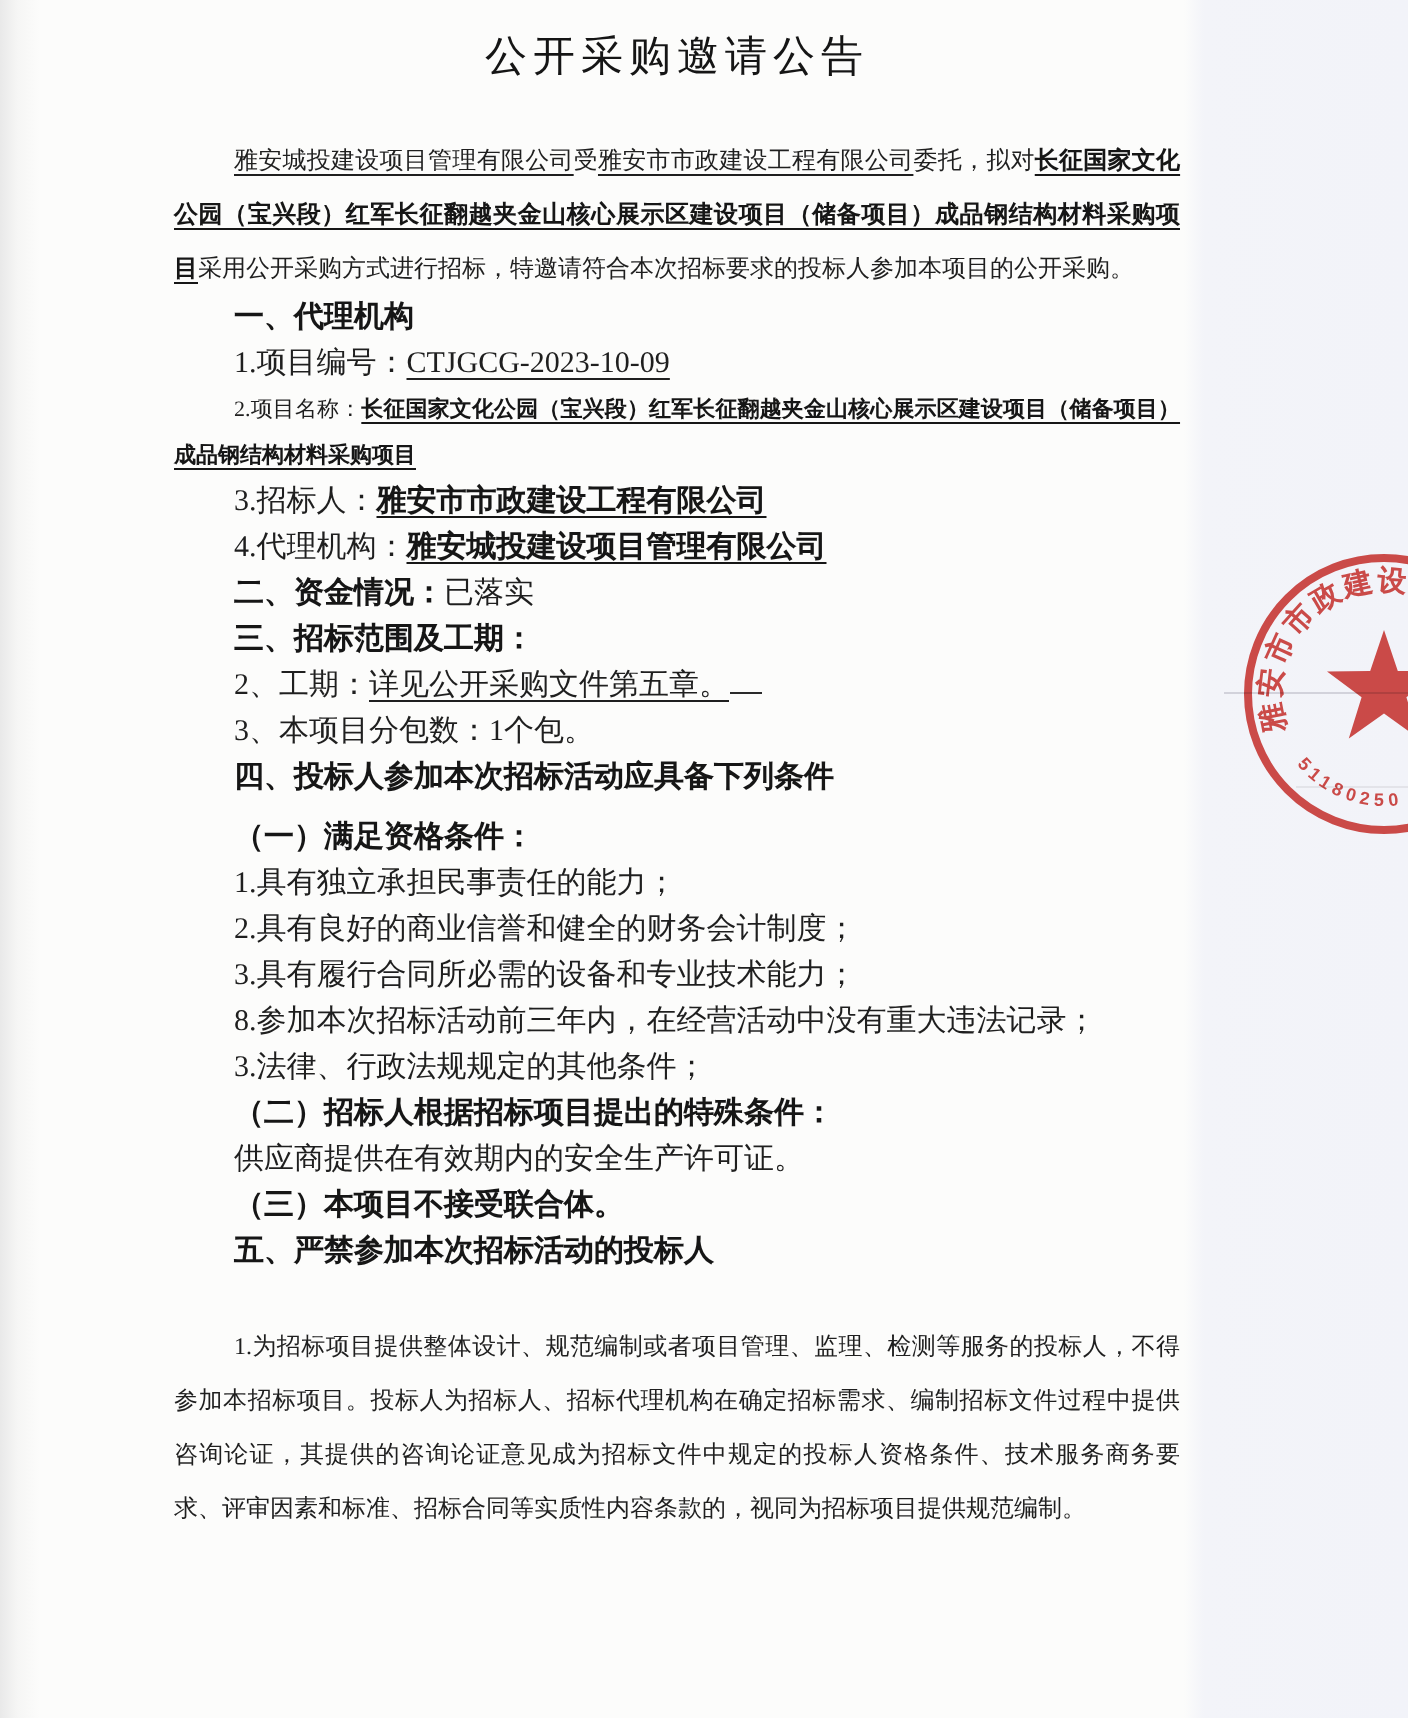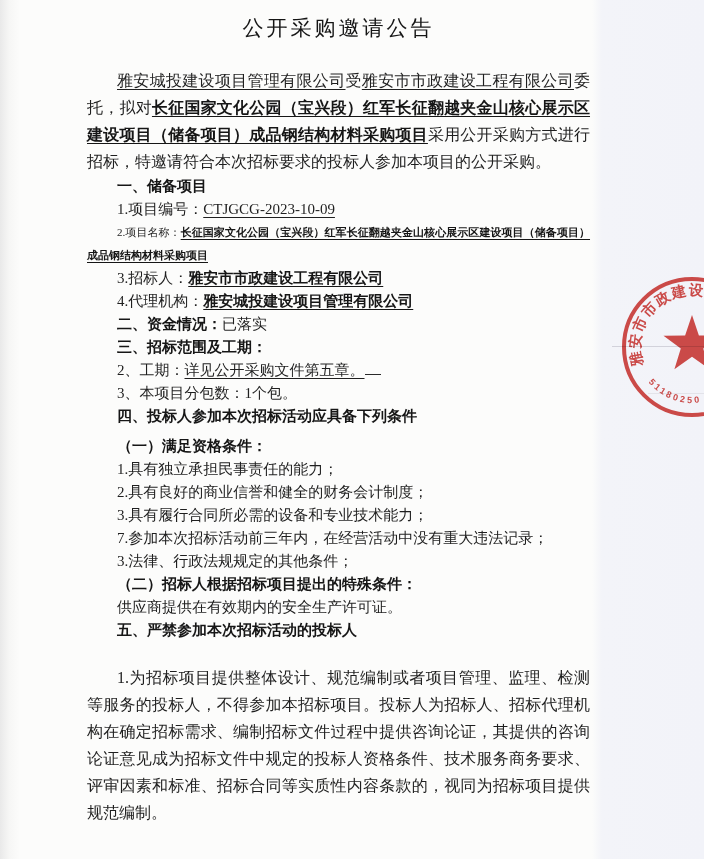--- a/index.html
+++ b/index.html
@@ -9,21 +9,21 @@
     font-family:"Liberation Serif","DejaVu Serif",serif;
     color:#1f1f1f;
     -webkit-font-smoothing:antialiased;
   }
   .doc{position:absolute;left:87px;top:0;width:503px;}
   .title{
     text-align:center;font-size:21px;font-weight:normal;letter-spacing:3px;
     margin:15px 0 25px 0;line-height:27px;color:#151515;
   }
   .para{
-    font-size:16px;line-height:27px;text-align:justify;text-indent:30px;margin:0;
+    font-size:12px;line-height:27px;text-align:justify;text-indent:30px;margin:0;
   }
   .line{
     font-size:15px;line-height:23px;text-indent:30px;margin:0;white-space:nowrap;
   }
   .wrapline{
     font-size:11px;line-height:23px;text-indent:30px;margin:0;text-align:justify;
   }
   .b{font-weight:bold;color:#161616;}
   .u{text-decoration:underline;text-underline-offset:3px;text-decoration-thickness:1px;}
   .u-tail{display:inline-block;width:16px;border-bottom:1px solid #2a2a2a;height:0.9em;}
@@ -39,21 +39,21 @@
 </style>
 </head>
 <body>
 
 <div class="doc">
 
   <div class="title">公开采购邀请公告</div>
 
   <p class="para"><span class="u">雅安城投建设项目管理有限公司</span><span>受</span><span class="u">雅安市市政建设工程有限公司</span><span>委托，拟对</span><span class="b u">长征国家文化公园（宝兴段）红军长征翻越夹金山核心展示区建设项目（储备项目）成品钢结构材料采购项目</span><span>采用公开采购方式进行招标，特邀请符合本次招标要求的投标人参加本项目的公开采购。</span></p>
 
-  <div class="line b">一、储备项目</div>
+  <div class="line b">一、代理机构</div>
 
   <div class="line"><span>1.项目编号：</span><span class="u">CTJGCG-2023-10-09</span></div>
 
   <div class="wrapline"><span>2.项目名称：</span><span class="b u">长征国家文化公园（宝兴段）红军长征翻越夹金山核心展示区建设项目（储备项目）成品钢结构材料采购项目</span></div>
 
   <div class="line"><span>3.招标人：</span><span class="b u">雅安市市政建设工程有限公司</span></div>
 
   <div class="line"><span>4.代理机构：</span><span class="b u">雅安城投建设项目管理有限公司</span></div>
 
   <div class="line"><span class="b">二、资金情况：</span><span>已落实</span></div>
@@ -66,25 +66,26 @@
   <div class="line"><span>3、本项目分包数：</span><span>1个包。</span></div>
 
   <div class="line b">四、投标人参加本次招标活动应具备下列条件</div>
 
   <div class="gap-sm"></div>
 
   <div class="line b">（一）满足资格条件：</div>
   <div class="line">1.具有独立承担民事责任的能力；</div>
   <div class="line">2.具有良好的商业信誉和健全的财务会计制度；</div>
   <div class="line">3.具有履行合同所必需的设备和专业技术能力；</div>
-  <div class="line">7.参加本次招标活动前三年内，在经营活动中没有重大违法记录；</div>
+  <div class="line">8.参加本次招标活动前三年内，在经营活动中没有重大违法记录；</div>
   <div class="line">3.法律、行政法规规定的其他条件；</div>
 
   <div class="line b">（二）招标人根据招标项目提出的特殊条件：</div>
   <div class="line">供应商提供在有效期内的安全生产许可证。</div>
+  <div class="line b">（三）本项目不接受联合体。</div>
 
   <div class="line b">五、严禁参加本次招标活动的投标人</div>
 
   <p class="para endpara">1.为招标项目提供整体设计、规范编制或者项目管理、监理、检测等服务的投标人，不得参加本招标项目。投标人为招标人、招标代理机构在确定招标需求、编制招标文件过程中提供咨询论证，其提供的咨询论证意见成为招标文件中规定的投标人资格条件、技术服务商务要求、评审因素和标准、招标合同等实质性内容条款的，视同为招标项目提供规范编制。</p>
 
 </div>
 
 <div class="fold-line"></div>
 <div class="fold-line2"></div>
 

